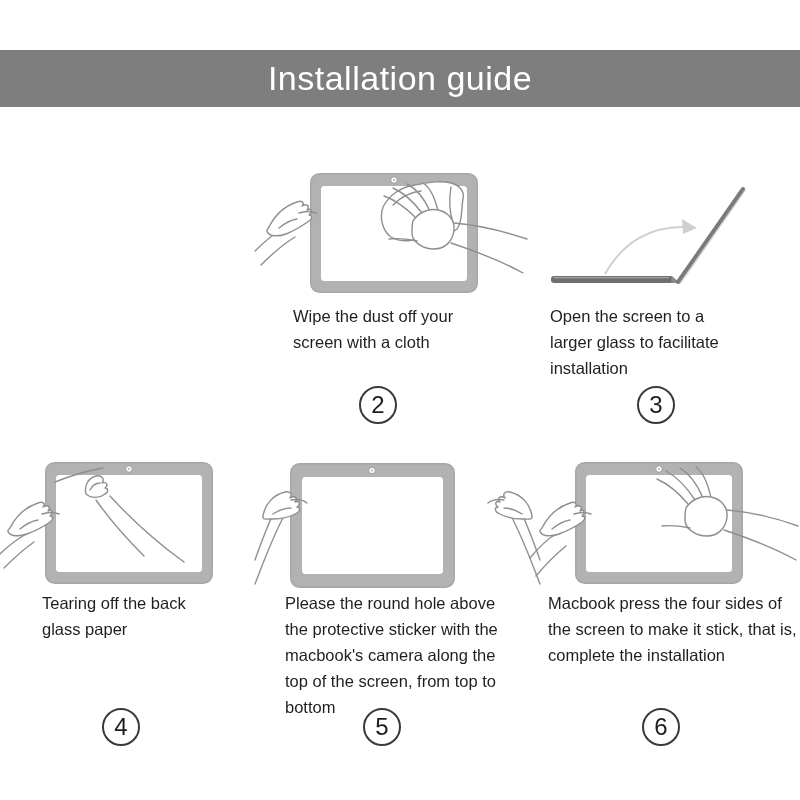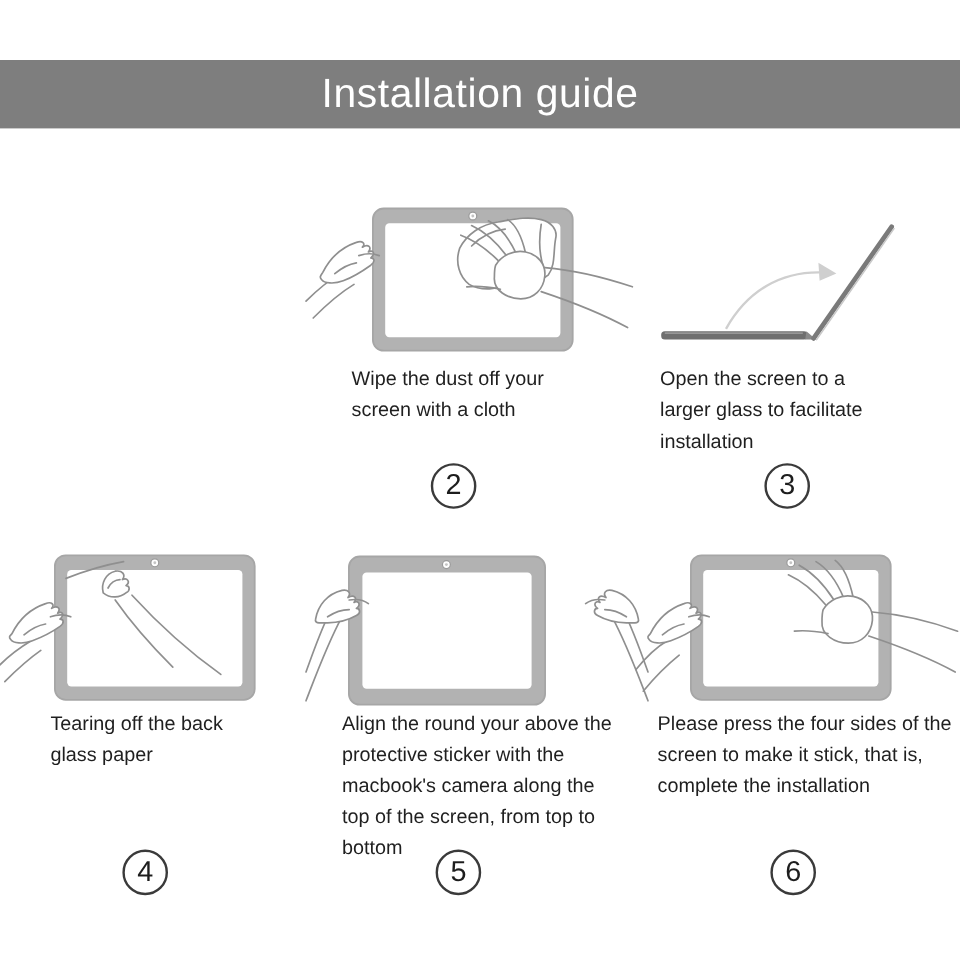--- a/index.html
+++ b/index.html
@@ -140,21 +140,21 @@
         <path class="ln" d="M36,42 C42,41 48,42 52,45"></path>
       </g>
       <g>
         <path class="ln" d="M285,102 C277,80 271,62 261,44"></path>
         <path class="ln" d="M285,126 C275,100 267,78 255,56"></path>
         <path class="hand" d="M277,58 C275,46 267,37 255,34 C250,33 247,36 250,40 C245,37 242,40 245,44 C241,42 239,46 243,49 C240,49 239,53 243,55 C250,59 259,61 267,61 C273,61 278,62 277,58 Z"></path>
         <path class="ln" d="M267,56 C261,52 255,50 249,50"></path>
         <path class="ln" d="M249,42 C243,41 237,42 233,45"></path>
       </g>
     </svg>
-    <div class="desc">Align the round your above the protective sticker with the macbook's camera along the top of the screen, from top to bottom</div>
+    <div class="desc">Please the round hole above the protective sticker with the macbook's camera along the top of the screen, from top to bottom</div>
     <div class="num">5</div>
   </div>
 
   <div class="step s6">
     <svg class="illus" width="268" height="150" viewBox="0 0 268 150">
       <g transform="translate(45,4)">
         <rect x="0.75" y="0.75" width="166.5" height="120.5" rx="9" fill="#b2b2b2" stroke="#a6a6a6" stroke-width="1.5"></rect>
         <rect x="11" y="13" width="146" height="97" rx="3.5" fill="#ffffff"></rect>
         <circle cx="84" cy="7" r="3.3" fill="#fefefe" stroke="#9a9a9a"></circle>
         <circle cx="84" cy="7" r="1.2" fill="#c4c4c4"></circle>
@@ -170,17 +170,17 @@
         <path class="ln" d="M158,46 C148,34 138,26 127,21"></path>
         <path class="ln" d="M165,42 C156,28 147,19 136,13"></path>
         <path class="ln" d="M173,40 C167,26 160,16 150,10"></path>
         <path class="ln" d="M181,40 C178,26 174,15 166,9"></path>
         <path class="hand" d="M156,50 C161,42 171,37 181,39 C191,41 198,49 197,59 C196,70 188,78 177,78 C166,78 154,71 155,60 C155,56 155,53 156,50 Z"></path>
         <path class="ln" d="M160,70 C150,68 141,67 132,68"></path>
         <path class="ln" d="M197,52 C222,54 246,60 268,68"></path>
         <path class="ln" d="M194,72 C218,80 244,90 266,102"></path>
       </g>
     </svg>
-    <div class="desc">Please press the four sides of the screen to make it stick, that is, complete the installation</div>
+    <div class="desc">Macbook press the four sides of the screen to make it stick, that is, complete the installation</div>
     <div class="num">6</div>
   </div>
 
 </div>
 
 </body></html>

